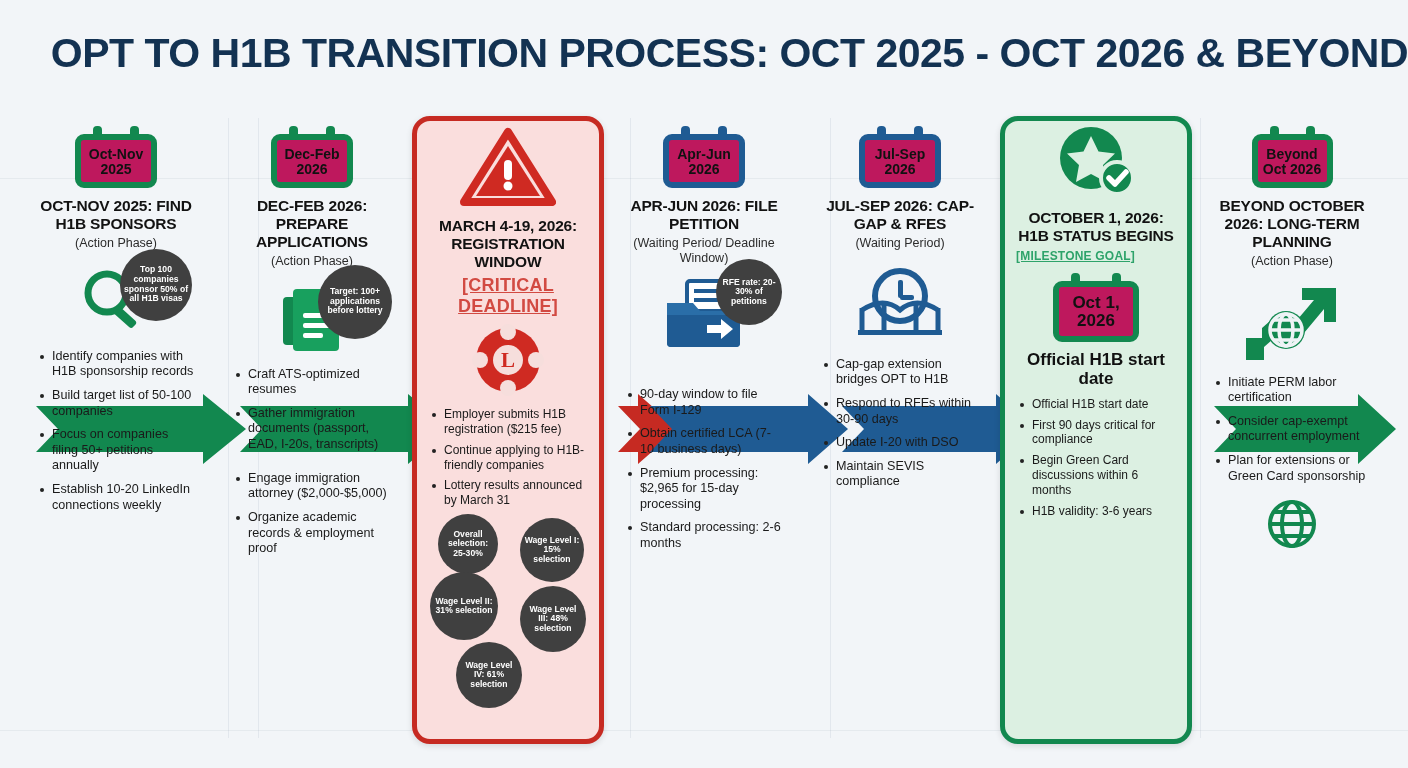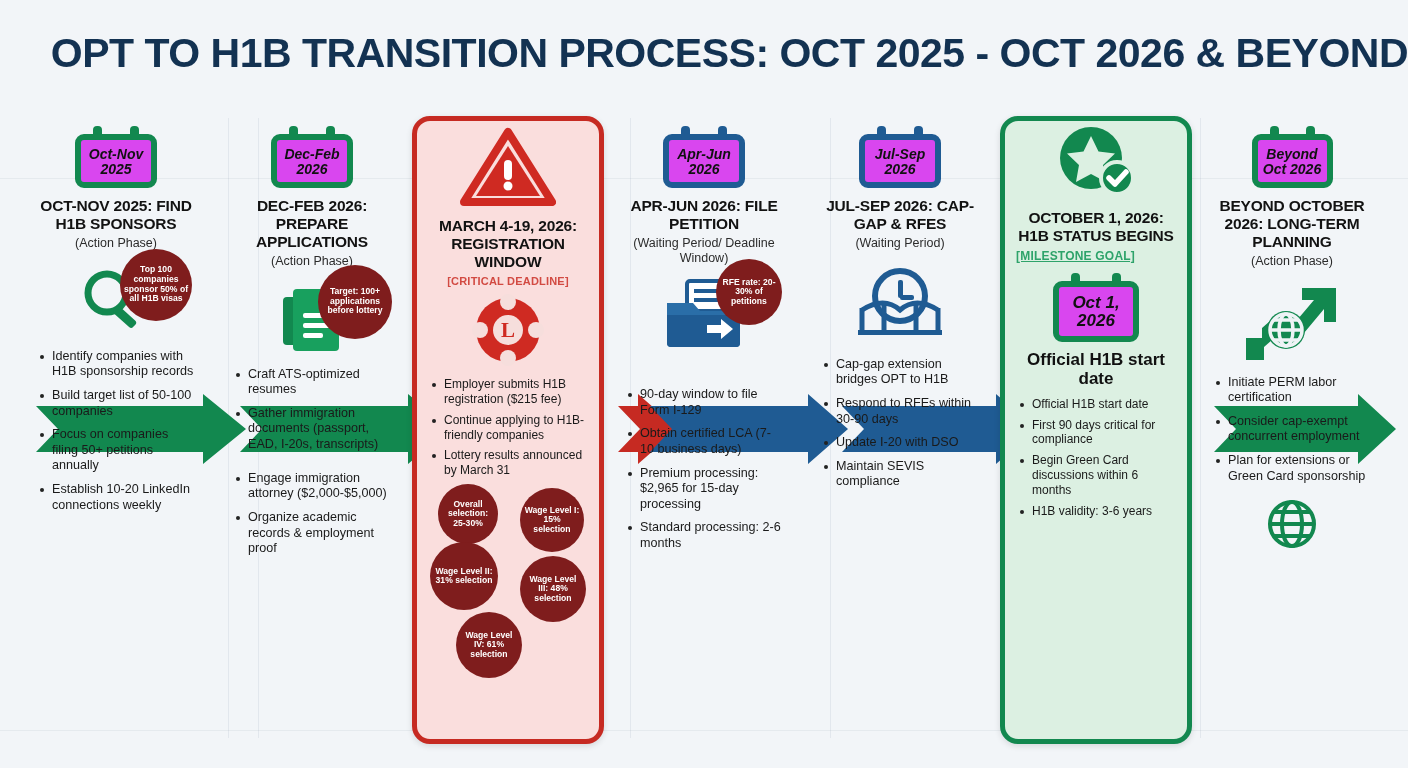--- a/index.html
+++ b/index.html
@@ -40,52 +40,52 @@
     background:#dcf0e2;border:5px solid #12884f;border-radius:18px;
     box-shadow:0 2px 6px rgba(0,0,0,.12);
   }
   .inner{position:relative;z-index:2;padding:0 10px;box-sizing:border-box;height:100%;}
 
   
   .cal{width:82px;margin:8px auto 0;}
   .cal .tabs{display:flex;justify-content:space-between;padding:0 18px;}
   .cal .tabs i{display:block;width:9px;height:14px;border-radius:4px;background:var(--c);}
   .cal .body{
-    margin-top:-6px;border:6px solid var(--c);border-radius:9px;background:#d946ef;
+    margin-top:-6px;border:6px solid var(--c);border-radius:9px;background:#be185d;
     padding:7px 2px 6px;text-align:center;
-    font-size:14px;font-weight:bold;line-height:1.05;color:#111;font-style:italic;
+    font-size:14px;font-weight:bold;line-height:1.05;color:#111;
   }
   .cal .body span{display:block;}
 
   
   .star-badge{width:86px;height:78px;margin:4px auto 0;position:relative;}
 
   h2.phase{
     margin:9px 0 0;text-align:center;
     font-size:15.5px;font-weight:bold;line-height:1.16;
     text-transform:uppercase;color:#121212;letter-spacing:-.2px;
   }
   .sub{
     text-align:center;font-size:12.5px;color:#2b2b2b;margin-top:3px;line-height:1.15;
   }
   .tag-critical{
-    text-align:center;font-size:11px;font-weight:bold;color:#d24a42;
-    margin-top:4px;letter-spacing:.2px;
+    text-align:center;font-size:18px;font-weight:bold;color:#d24a42;
+    margin-top:4px;letter-spacing:.2px;text-decoration:underline;
   }
   .tag-milestone{
     font-size:12px;font-weight:bold;color:#2ea36a;
     margin-top:4px;letter-spacing:.2px;text-decoration:underline;
   }
 
   .artwork{position:relative;height:86px;margin-top:6px;}
   .art-center{position:absolute;left:0;right:0;top:0;display:flex;justify-content:center;align-items:center;height:86px;}
 
   .stat-bubble{
     position:absolute;border-radius:50%;
-    background:#7f1d1d;color:#fff;
+    background:#404040;color:#fff;
     display:flex;align-items:center;justify-content:center;text-align:center;
     font-size:8.6px;font-weight:bold;line-height:1.12;padding:4px;box-sizing:border-box;
   }
 
   ul.bullets{
     margin:6px 0 0;padding:0 2px 0 16px;list-style:none;
   }
   ul.bullets li{
     position:relative;font-size:12.6px;line-height:1.24;margin-bottom:8px;color:#1a1a1a;
   }

